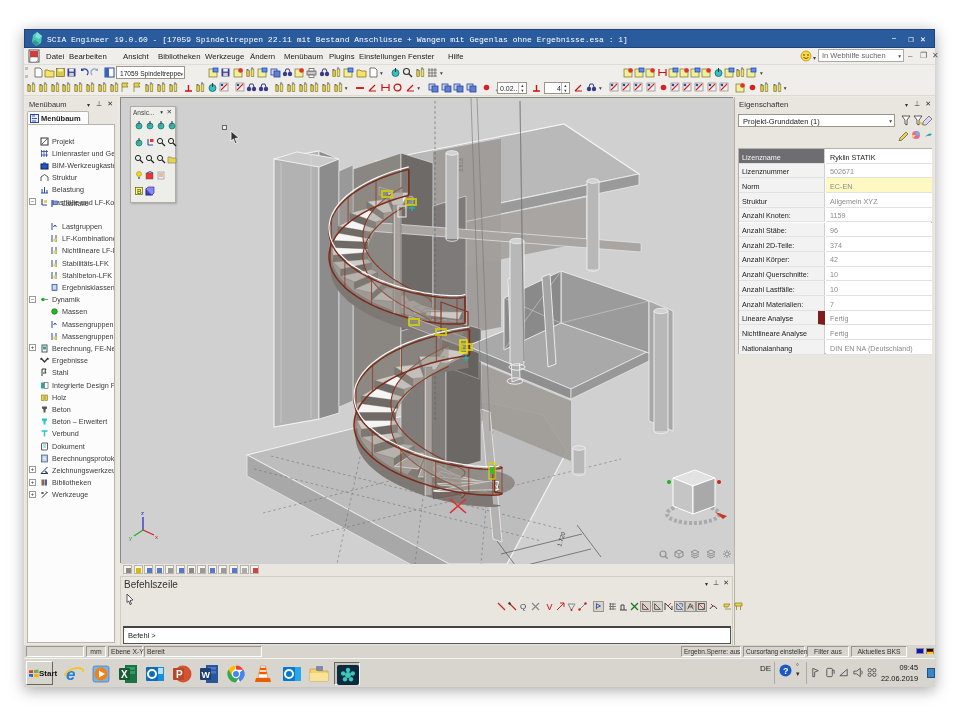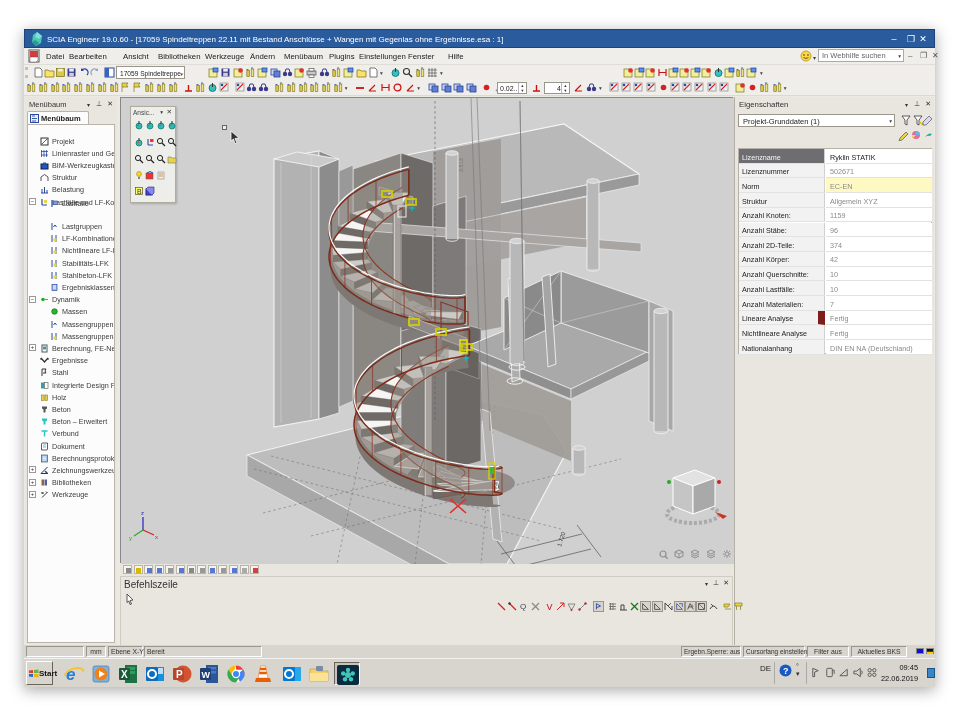--- a/index.html
+++ b/index.html
@@ -1,18 +1,18 @@
 <!DOCTYPE html>
 <html><head><meta charset="utf-8"><style>
 *{margin:0;padding:0;box-sizing:border-box;}
 html,body{width:960px;height:720px;overflow:hidden;background:#fff;}
 body{font-family:"Liberation Sans",sans-serif;-webkit-font-smoothing:antialiased;}
 #scr{position:absolute;left:24px;top:29px;width:911px;height:658px;background:#ece9e2;box-shadow:0 3px 14px rgba(0,0,0,.35);}
 .abs{position:absolute;}
-#title{left:0;top:0;width:911px;height:19px;background:#2a5b9d;border:1px solid #1d4479;color:#fff;font-size:8.5px;}
+#title{left:0;top:0;width:911px;height:19px;background:#2a5b9d;border:1px solid #1d4479;color:#fff;font-size:8.5px;font-family:Liberation Mono, monospace;}
 #title .t{position:absolute;left:22px;top:5px;white-space:nowrap;font-size:8px;}
 .wbtn{position:absolute;top:4px;color:#fff;font-size:9px;width:22px;text-align:center;}
 #menubar{left:0;top:19px;width:911px;height:17px;background:#f0eeea;border-bottom:1px solid #e0ddd6;font-size:7.8px;color:#1a1a1a;}
 .mi{position:absolute;top:4px;}
 #tb1{left:0;top:36px;width:911px;height:15px;background:#f0eeea;}
 #tb2{left:0;top:51px;width:911px;height:16px;background:#f0eeea;border-bottom:1px solid #dedacf;}
 .ico{position:absolute;width:11px;height:11px;}
 
 #lpanel{left:1px;top:68px;width:92px;height:549px;background:#e9e6e0;}
 #lphead{position:absolute;left:1px;top:1px;width:90px;height:12px;font-size:7.5px;color:#333;background:#e9e6e0;}
@@ -863,20 +863,21 @@
       <svg style="position:absolute;left:586.6000000000001px;top:24px;" width="11" height="11" viewBox="0 0 11 11">
         <path d="M2 8 Q5.5 2 9 8" fill="none" stroke="#333" stroke-width="0.9"></path>
         <path d="M3 3 l2 2" stroke="#cc2222" stroke-width="1"></path>
       </svg>
       <svg style="position:absolute;left:600.8000000000002px;top:24px;" width="11" height="11" viewBox="0 0 11 11">
         <path d="M2 3 h6 l-2 3 h-4 z M3 8 h6" fill="#e8d44a" stroke="#8a7a1a" stroke-width="0.7"></path>
       </svg>
       <svg style="position:absolute;left:612.0000000000002px;top:24px;" width="11" height="11" viewBox="0 0 11 11">
         <path d="M2 2 h7 v3 h-7 z M3.5 5 v4 M7.5 5 v4" fill="#e8d44a" stroke="#8a7a1a" stroke-width="0.7"></path>
       </svg>
+      <div style="position:absolute;left:2px;top:49px;width:608px;height:18px;background:#fff;border:1px solid #555;border-top:2px solid #444;font-size:7.5px;color:#222;padding:3px 0 0 4px">Befehl &gt;</div>
     </div>
     <div class="abs" id="viewport">
       <svg class="abs" style="left:0;top:0" width="613" height="466" viewBox="0 0 613 466">
         <rect x="0" y="0" width="613" height="466" fill="#d0d0d0"></rect>
         <polygon points="126.0,357.0 310.0,311.0 352.0,301.0 422.0,317.0 446.0,353.0 386.0,466.0 328.0,466.0" fill="#bdbdbd" stroke="#f2f2f2" stroke-width="1.2"></polygon>
         <polygon points="126.0,357.0 328.0,466.0 328.0,487.0 126.0,378.0" fill="#a8a8a8" stroke="#e8e8e8" stroke-width="0.8"></polygon>
         <path d="M 150.0,358.0 L 440.0,431.0" stroke="#6a6a6a" stroke-width="0.55" stroke-dasharray="2.5,2.8" fill="none"></path>
         <path d="M 133.0,371.0 L 420.0,443.0" stroke="#6a6a6a" stroke-width="0.55" stroke-dasharray="2.5,2.8" fill="none"></path>
         <path d="M 190.0,438.0 L 500.0,361.0" stroke="#6a6a6a" stroke-width="0.55" stroke-dasharray="2.5,2.8" fill="none"></path>
         <path d="M 142.0,415.0 L 300.0,375.0" stroke="#6a6a6a" stroke-width="0.55" stroke-dasharray="2.5,2.8" fill="none"></path>

